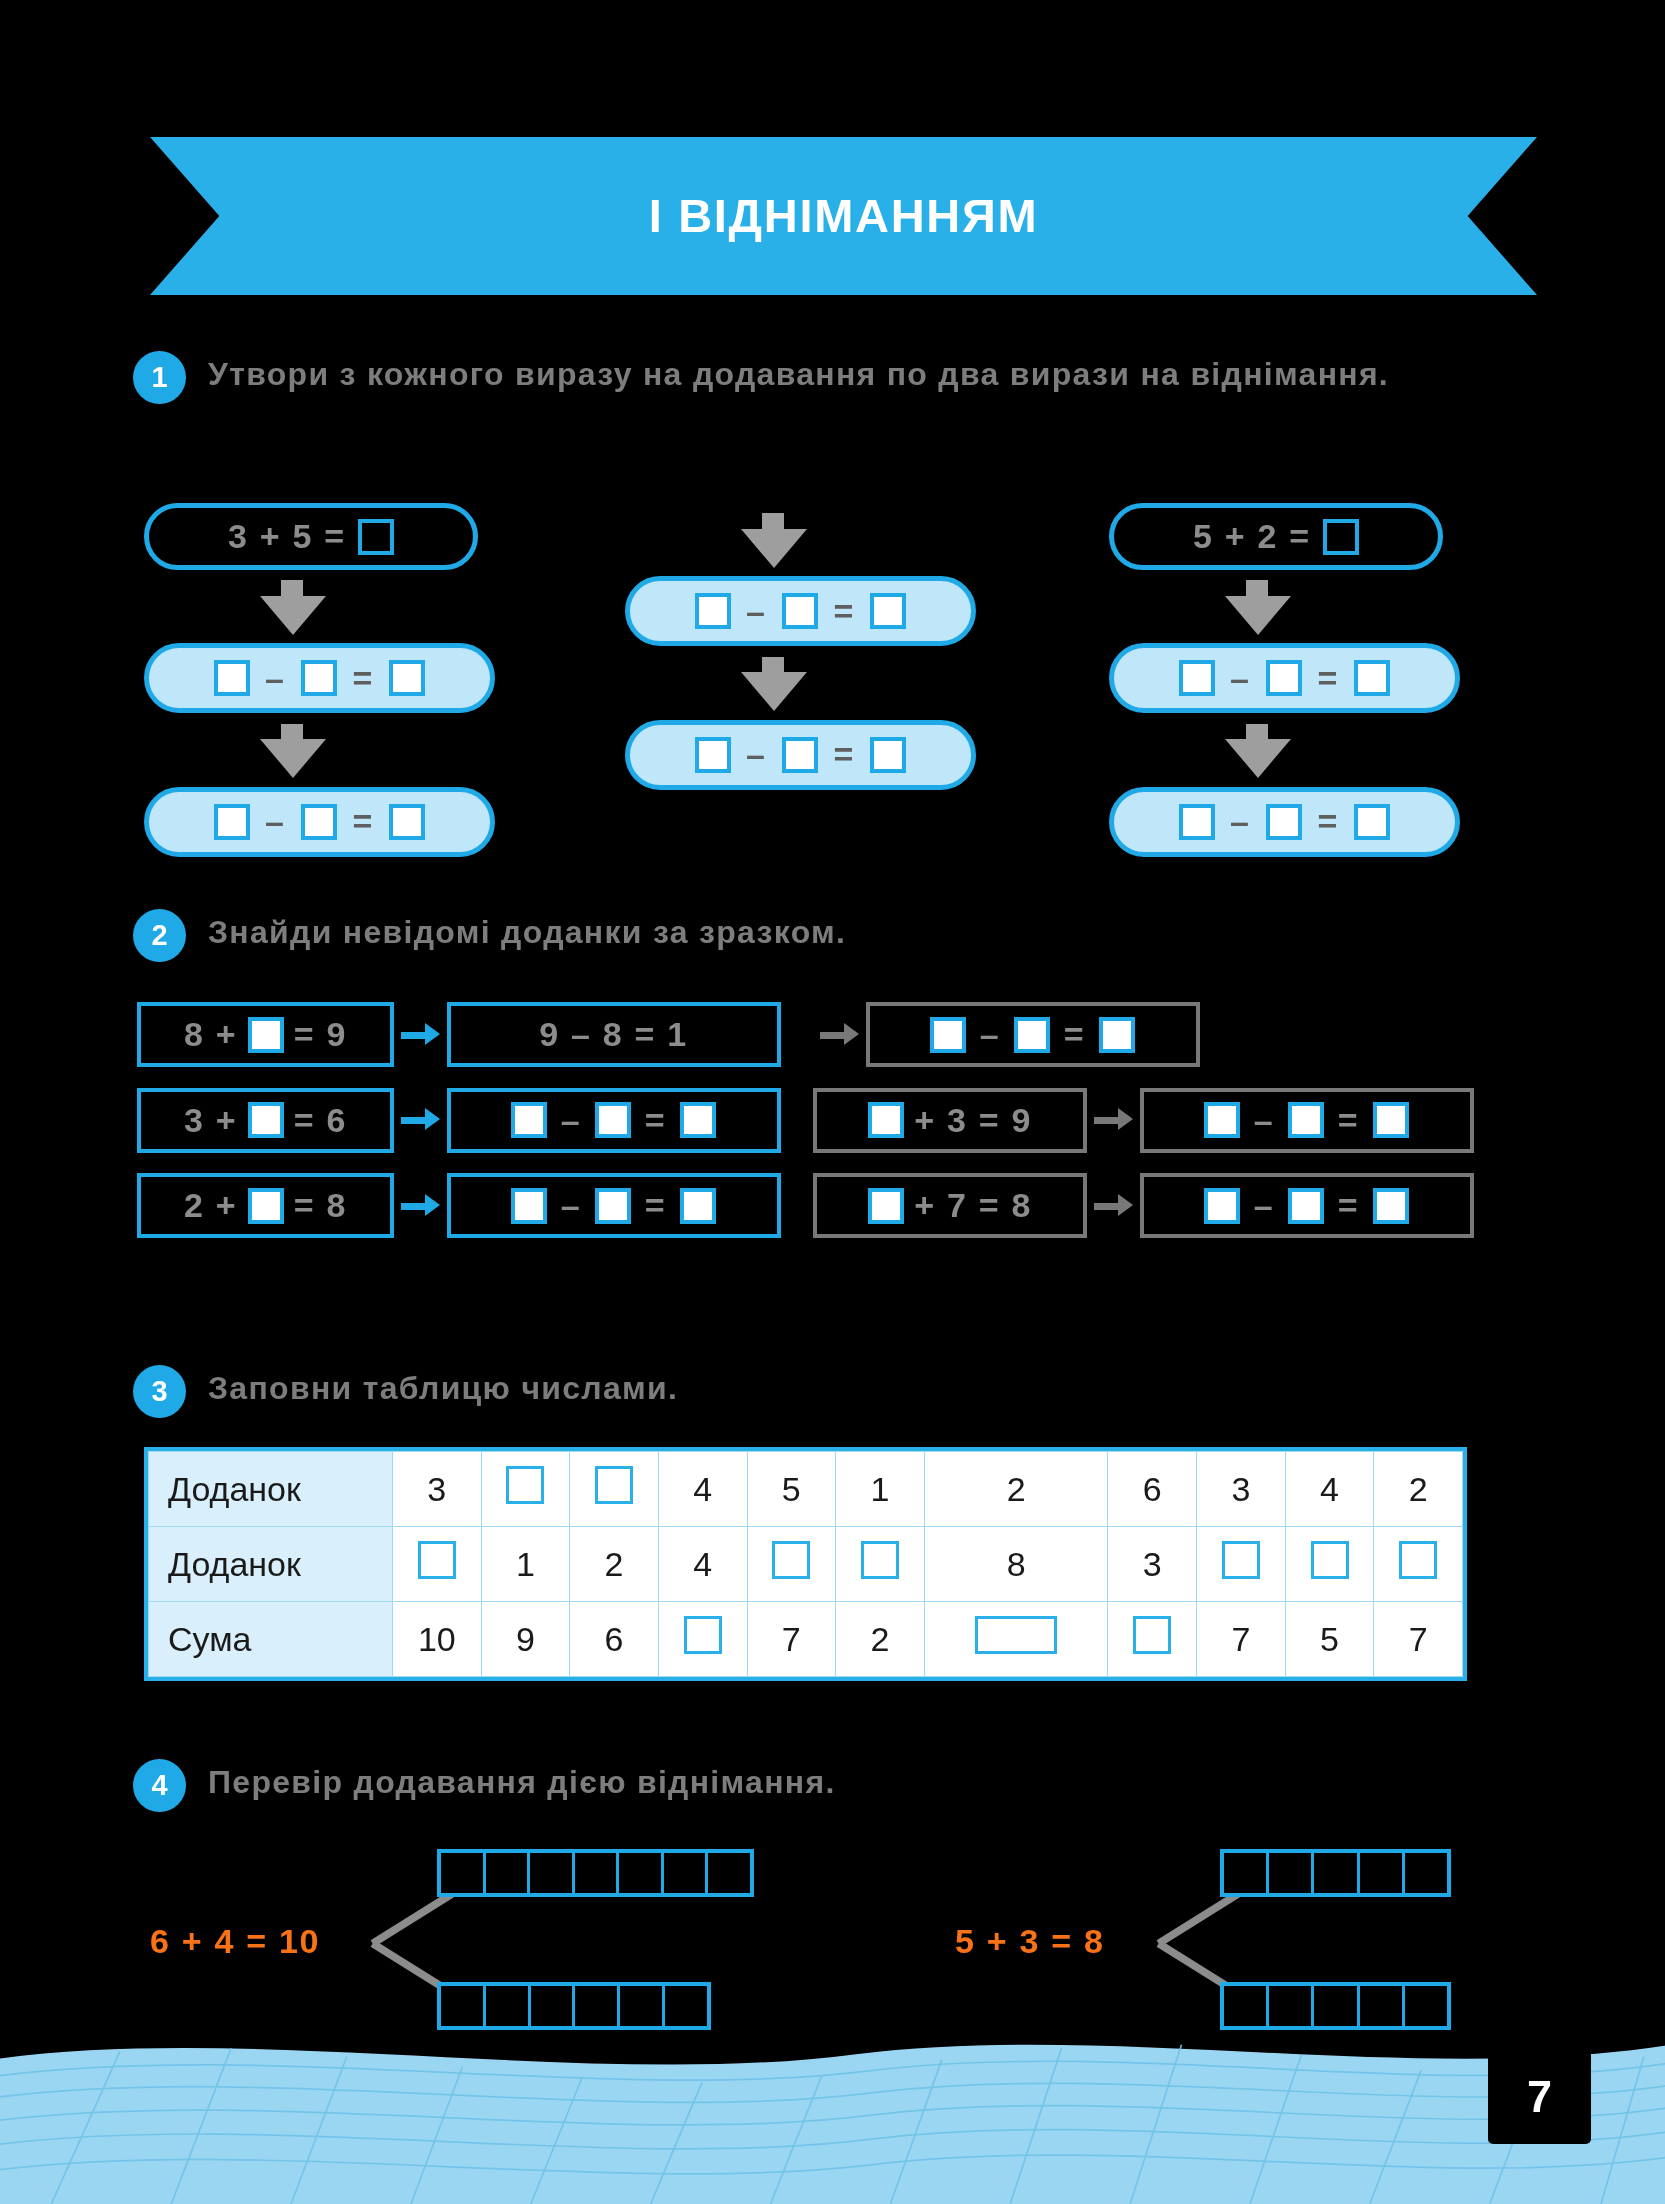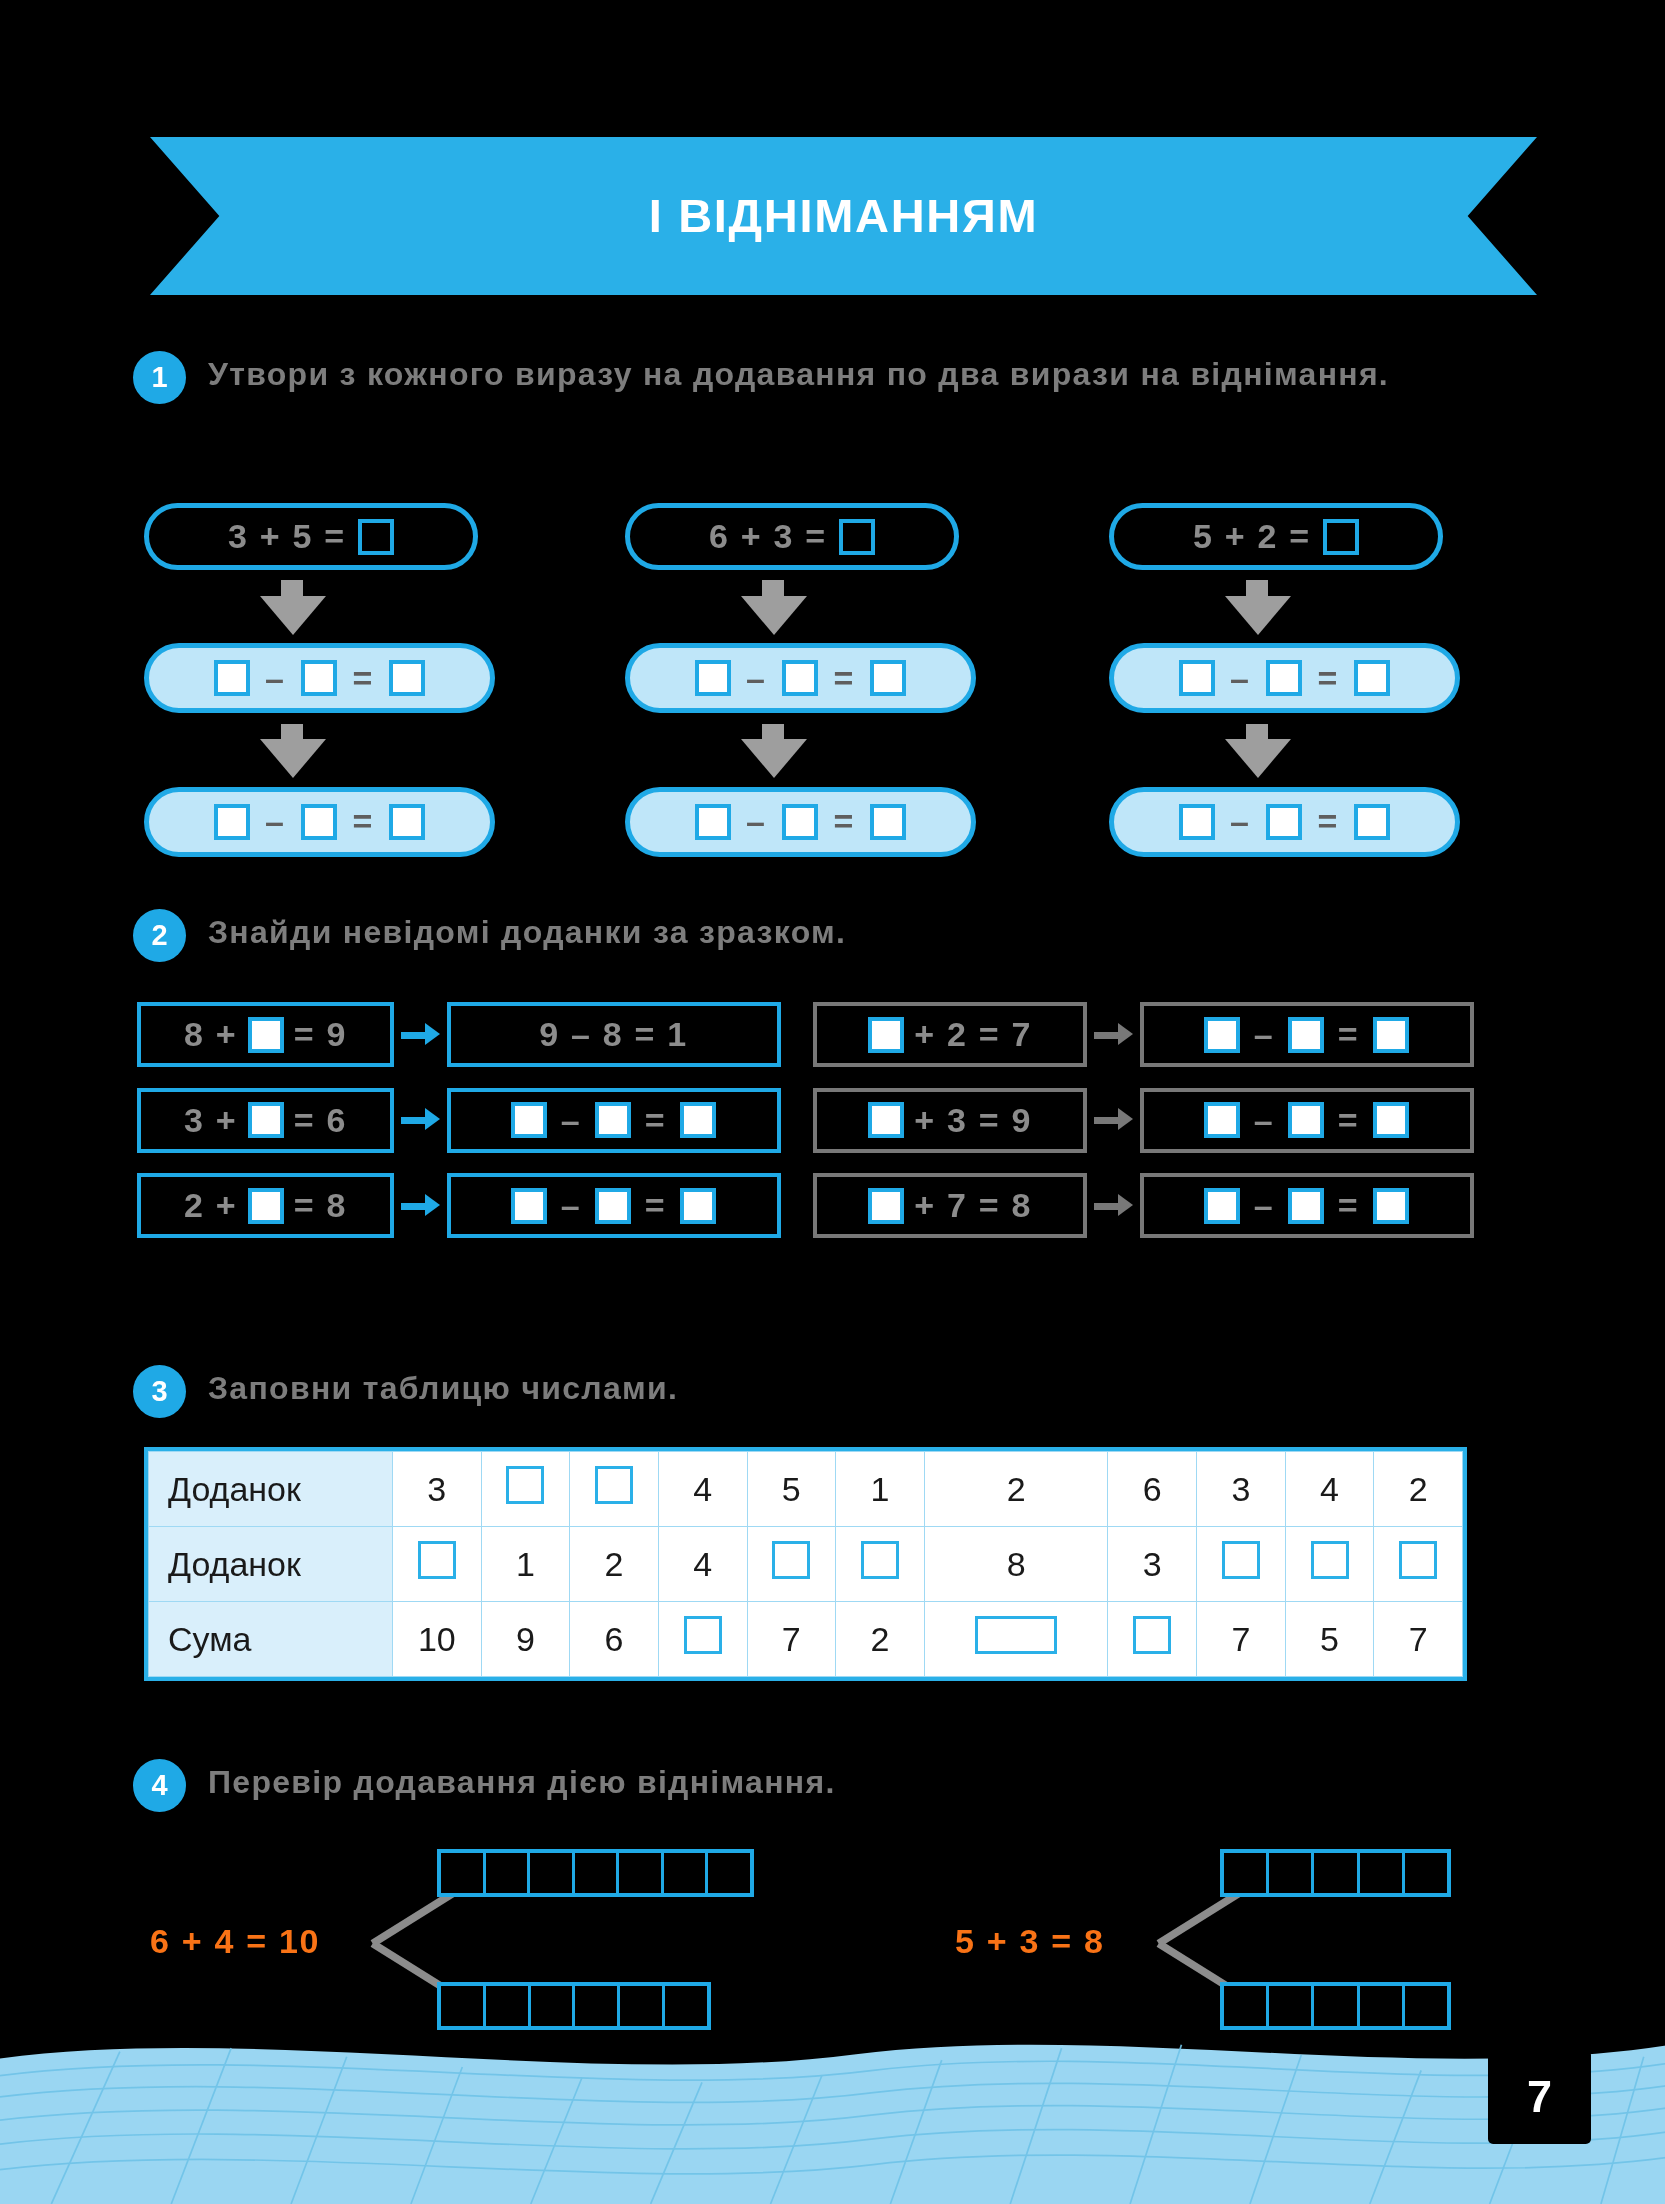--- a/index.html
+++ b/index.html
@@ -180,24 +180,20 @@
   <div class="pill pill-light" style="margin-top:8.6px;">
     <span class="box"></span>
     <span style="margin:0 15.4px;">–</span>
     <span class="box"></span>
     <span style="margin:0 15.4px;">=</span>
     <span class="box"></span>
   </div>
 </div>
 
 <div class="t1-col" style="left:625px;top:503px;">
-  <div class="pill pill-top">
-    <span>6 + 3 =</span>
-    <span class="box box-dark" style="margin-left:12px;"></span>
-  </div>
   <div style="margin-top:10.3px;">
     <div class="arrow-stem" style="margin-left:137px;"></div>
     <div class="arrow-down" style="margin-left:116px;"></div>
   </div>
   <div class="pill pill-light" style="margin-top:8.6px;">
     <span class="box"></span>
     <span style="margin:0 15.4px;">–</span>
     <span class="box"></span>
     <span style="margin:0 15.4px;">=</span>
     <span class="box"></span>
@@ -299,24 +295,20 @@
       <span class="box"></span>
       <span style="margin:0 13.7px;">=</span>
       <span class="box"></span>
     </div>
   </div>
 </div>
 
 <div style="position:absolute;left:813px;top:1002px;">
 
   <div style="display:flex;align-items:center;">
-    <div class="eqbox gray" style="width:274px;">
-      <span class="box" style="margin-right:10.3px;"></span>
-      <span>+ 2 = 7</span>
-    </div>
     <div class="arrow-right ar-gray" style="margin:0 6.8px;">
       <div class="stem"></div>
         <div class="head"></div>
     </div>
     <div class="eqbox gray" style="width:334px;">
       <span class="box"></span>
       <span style="margin:0 13.7px;">–</span>
       <span class="box"></span>
       <span style="margin:0 13.7px;">=</span>
       <span class="box"></span>

